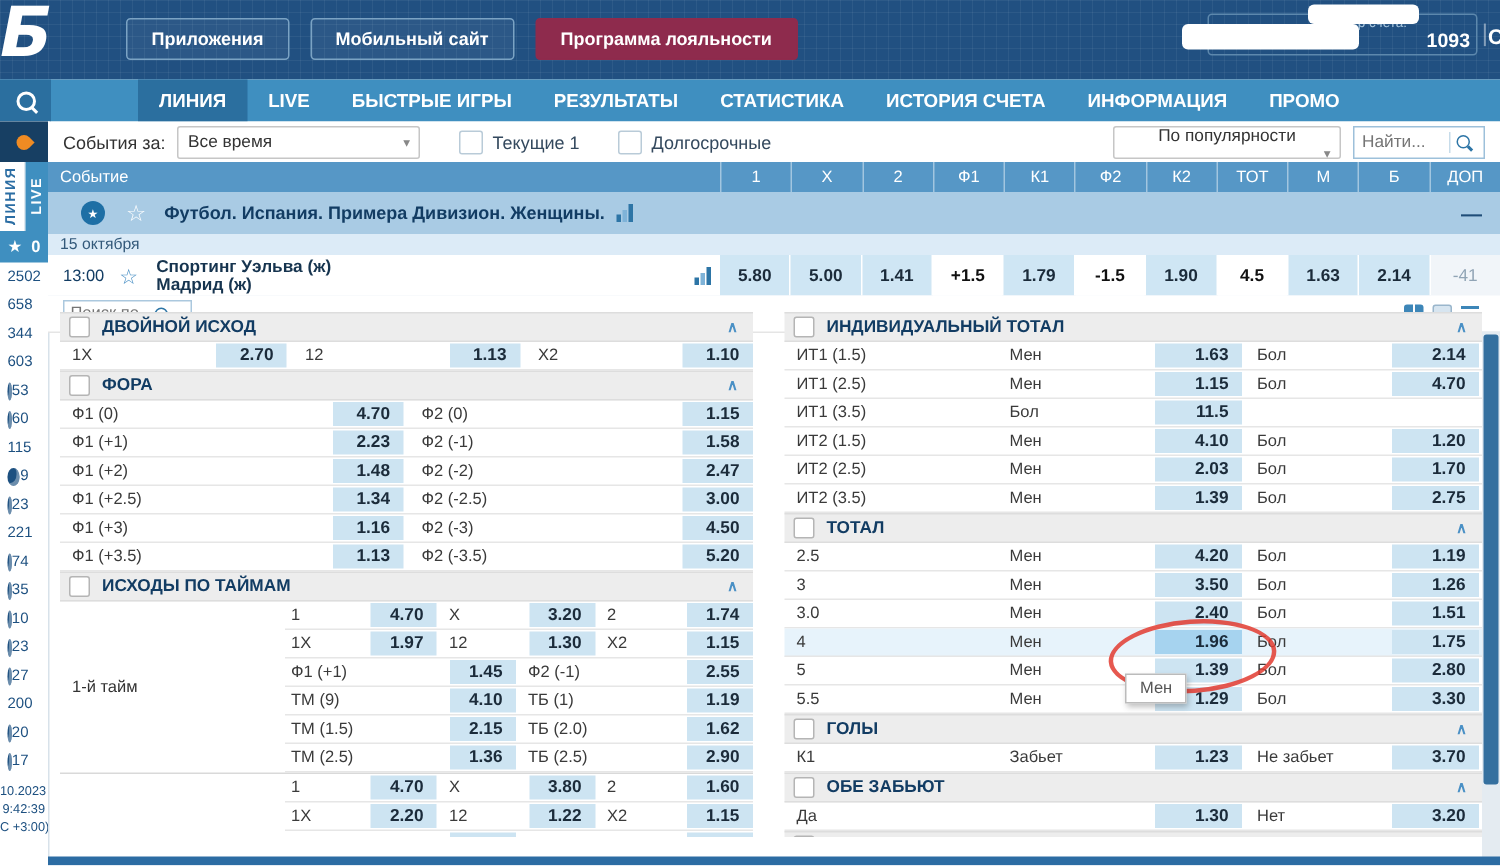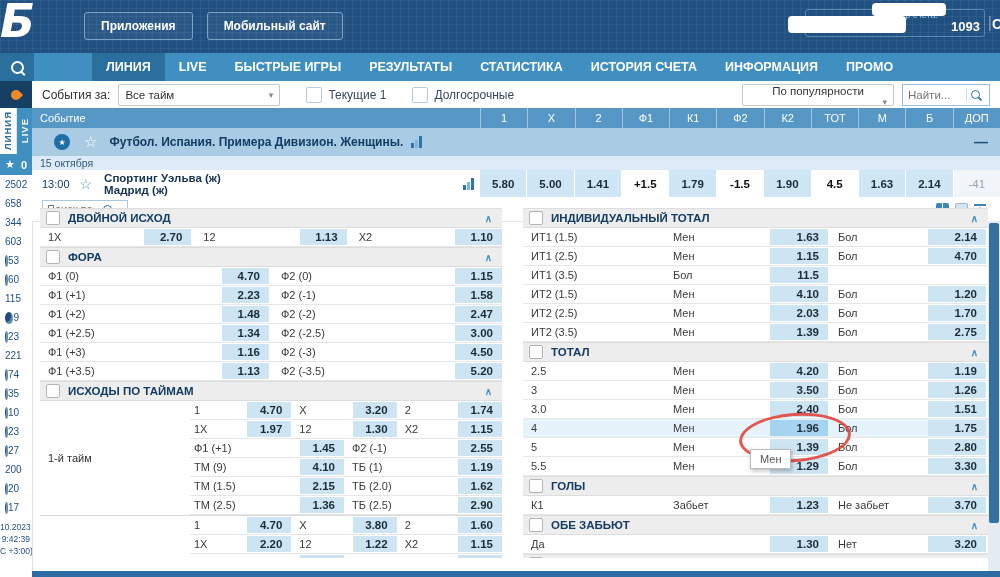--- a/index.html
+++ b/index.html
@@ -143,20 +143,21 @@
 </head>
 <body>
 
 <div class="screen">
 
   <div class="topbar">
     <div class="logo">Б</div>
     <div class="top-buttons">
         <div class="topbtn outline">Приложения</div>
         <div class="topbtn outline">Мобильный сайт</div>
+        <div class="topbtn loyalty">Программа лояльности</div>
       </div>
     <div class="account">
       <div class="acc-label">Номер счета:</div>
       <div class="blob1"></div>
       <div class="blob2"></div>
       <div class="blob3"></div>
       <div class="acc-num">1093</div>
     </div>
     <div class="acc-div">|</div>
     <div class="acc-letter">С</div>
@@ -271,21 +272,21 @@
     <div class="sb-footer">
       <div>10.2023</div>
       <div>9:42:39</div>
       <div>С +3:00)</div>
     </div>
   </div>
 
   <div class="filterbar">
     <span class="flabel">События за:</span>
     <div class="select sel-period">
-      <span>Все тайм</span>
+      <span>Все время</span>
       <span class="caret">▾</span>
     </div>
     <div class="fcheck">
       <span class="fcb"></span>
       <span>Текущие 1</span>
     </div>
     <div class="fcheck">
       <span class="fcb"></span>
       <span>Долгосрочные</span>
     </div>

